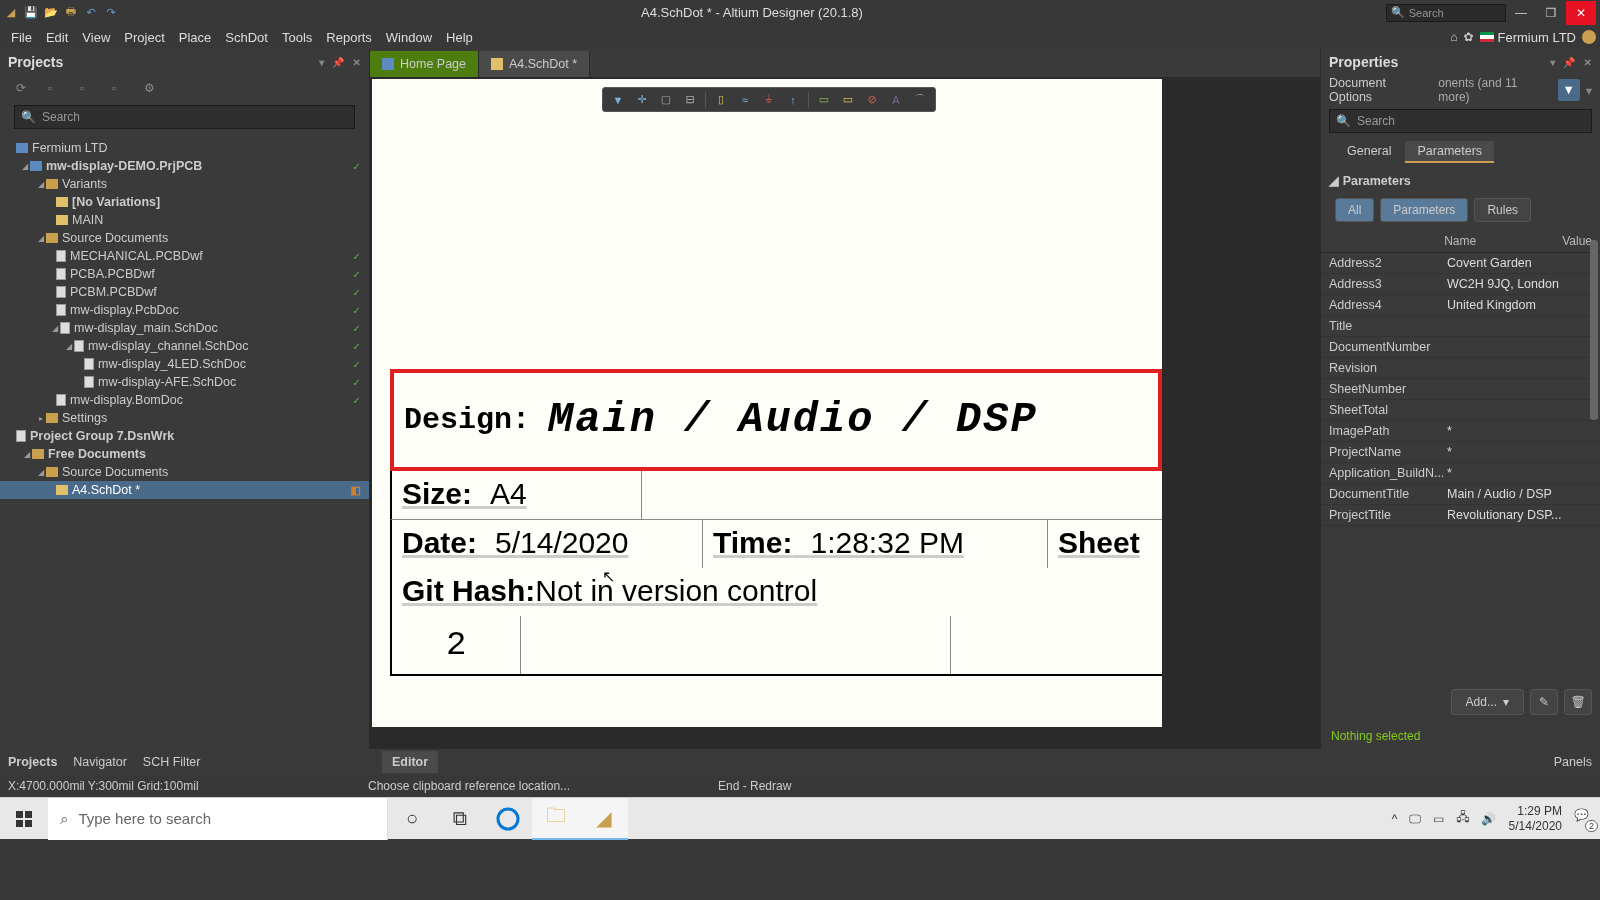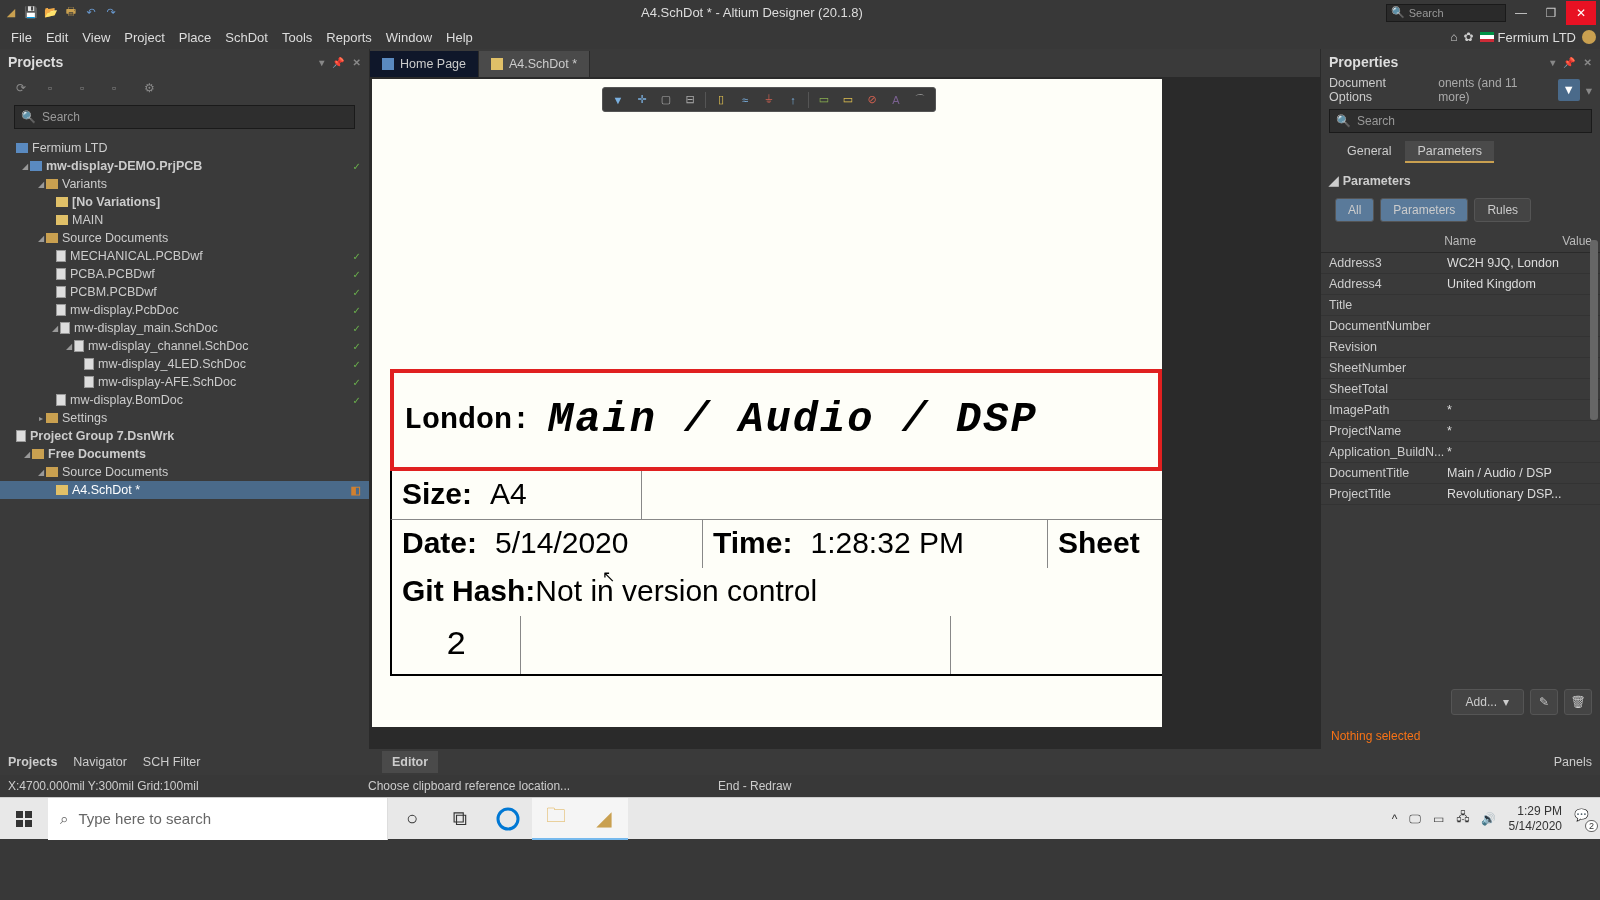--- a/index.html
+++ b/index.html
@@ -44,37 +44,37 @@
 .doc-icon { background: #ddd; border: 1px solid #999; width: 10px; height: 12px; }
 .yellow-icon { background: #e0c068; }
 .tree-label { flex: 1; white-space: nowrap; overflow: hidden; }
 .tree-check { color: #6ab04c; font-size: 10px; }
 .tree-warn { color: #d08030; font-size: 11px; font-weight: bold; }
 .bold { font-weight: bold; }
 
 
 .editor-area { flex: 1; display: flex; flex-direction: column; background: #3a3a3a; }
 .tabs-row { height: 28px; display: flex; align-items: flex-end; background: #3a3a3a; }
-.tab { height: 26px; padding: 0 12px; display: flex; align-items: center; gap: 6px; background: #0f172a; color: #ccc; font-size: 12.5px; border-right: 1px solid #2a2a2a; }
+.tab { height: 26px; padding: 0 12px; display: flex; align-items: center; gap: 6px; background: #4d7c0f; color: #ccc; font-size: 12.5px; border-right: 1px solid #2a2a2a; }
 .tab.active { background: #4a4a4a; }
 .tab-icon { width: 12px; height: 12px; }
 .home-icon { background: #5a8ac0; }
 
 .canvas-container { flex: 1; background: #2a2a2a; padding: 2px; position: relative; }
 .canvas { background: #fefef8; width: 790px; height: 648px; margin: 0; position: relative; }
 
 .floating-toolbar { position: absolute; top: 8px; left: 230px; background: #3a3a3a; border: 1px solid #555; border-radius: 3px; height: 25px; display: flex; align-items: center; padding: 0 4px; gap: 2px; }
 .ft-btn { width: 22px; height: 20px; display: flex; align-items: center; justify-content: center; font-size: 11px; }
 .ft-sep { width: 1px; height: 16px; background: #555; margin: 0 2px; }
 
 .schematic-block { position: absolute; left: 18px; top: 290px; right: 0; }
 .title-box { border: 4px solid #e02020; background: #fefef8; padding: 6px 10px; height: 102px; display: flex; align-items: center; }
 .sch-label { font-family: 'Courier New', monospace; font-size: 30px; font-weight: bold; color: #000; }
 .sch-title { font-family: 'Courier New', monospace; font-size: 42px; font-weight: bold; font-style: italic; color: #000; margin-left: 18px; letter-spacing: 2px; }
-.sch-row { display: flex; border-bottom: 1px solid #888; border-left: 2px solid #000; }
+.sch-row { display: flex; border-bottom: 1px solid #888; border-left: 2px solid #000; text-decoration: underline; }
 .sch-cell { padding: 6px 10px; font-family: 'Courier New', monospace; font-size: 30px; color: #000; border-right: 1px solid #888; white-space: nowrap; }
 .sch-cell .lbl { font-weight: bold; }
 .sch-number-row { border-left: 2px solid #000; border-bottom: 2px solid #000; display: flex; }
 .sch-num { font-family: 'Courier New', monospace; font-size: 34px; color: #000; padding: 10px 54px; border-right: 1px solid #888; }
 .sch-num-blank { flex: 1; }
 
 .cursor-icon { position: absolute; left: 230px; top: 488px; font-size: 16px; color: #000; pointer-events: none; }
 
 
 .properties-panel { width: 280px; background: #3a3a3a; display: flex; flex-direction: column; border-left: 1px solid #2a2a2a; }
@@ -92,21 +92,21 @@
 .prop-table { flex: 1; overflow-y: auto; }
 .prop-thead { display: flex; background: #3a3a3a; border-bottom: 1px solid #2a2a2a; padding: 4px 8px; font-size: 12px; color: #bbb; position: relative; justify-content: flex-end; }
 .prop-th-name { width: 118px; }
 .prop-trow { display: flex; padding: 3px 8px; font-size: 12.5px; border-bottom: 1px solid #333; }
 .prop-td-name { width: 118px; white-space: nowrap; overflow: hidden; text-overflow: ellipsis; }
 .prop-td-value { flex: 1; white-space: nowrap; overflow: hidden; text-overflow: ellipsis; color: #ddd; }
 .prop-actions { display: flex; justify-content: flex-end; gap: 6px; padding: 8px; }
 .prop-add-btn { background: #444; border: 1px solid #555; padding: 4px 14px; border-radius: 3px; display: flex; align-items: center; gap: 6px; font-size: 12px; }
 .prop-icon-btn { width: 28px; height: 26px; background: #444; border: 1px solid #555; border-radius: 3px; display: flex; align-items: center; justify-content: center; }
 .scrollbar-thumb { position: absolute; right: 2px; top: 10px; width: 8px; height: 180px; background: #666; border-radius: 3px; }
-.prop-footer { padding: 6px 10px; color: #f97316; font-size: 12px; }
+.prop-footer { padding: 6px 10px; color: #84cc16; font-size: 12px; }
 
 
 .bottom-panels { height: 26px; display: flex; background: #3a3a3a; align-items: center; }
 .bottom-panels-left { width: 370px; display: flex; padding: 0 8px; gap: 16px; }
 .bottom-panels-center { flex: 1; padding: 0 12px; }
 .btm-tab { font-size: 12.5px; }
 .btm-tab.active { font-weight: bold; }
 .editor-tab { background: #4a4a4a; padding: 4px 10px; font-size: 12.5px; font-weight: bold; }
 .panels-btn { margin-left: auto; margin-right: 8px; font-size: 12.5px; }
 
@@ -325,21 +325,21 @@
           <div class="ft-sep"></div>
           <div class="ft-btn" style="color:#8ab050">▭</div>
           <div class="ft-btn" style="color:#e0c050">▭</div>
           <div class="ft-btn" style="color:#d06050">⊘</div>
           <div class="ft-btn" style="color:#7a6090">A</div>
           <div class="ft-btn" style="color:#aaa">⌒</div>
         </div>
 
         <div class="schematic-block">
           <div class="title-box">
-            <span class="sch-label">London:</span>
+            <span class="sch-label">Design:</span>
             <span class="sch-title">Main / Audio / DSP</span>
           </div>
           <div class="sch-row">
             <div class="sch-cell" style="width:250px"><span class="lbl">Size:</span> <span>A4</span></div>
           </div>
           <div class="sch-row" style="border-bottom:none">
             <div class="sch-cell" style="width:311px"><span class="lbl">Date:</span> <span>5/14/2020</span></div>
             <div class="sch-cell" style="width:345px"><span class="lbl">Time:</span> <span>1:28:32 PM</span></div>
             <div class="sch-cell" style="border-right:none"><span class="lbl">Sheet</span></div>
           </div>
@@ -388,20 +388,24 @@
       <div class="prop-filter-btn active">All</div>
       <div class="prop-filter-btn active">Parameters</div>
       <div class="prop-filter-btn">Rules</div>
     </div>
     <div class="prop-table" style="position:relative">
       <div class="prop-thead">
         <div class="prop-th-name">Name</div>
         <div>Value</div>
       </div>
       <div class="prop-trow">
+          <div class="prop-td-name">Address2</div>
+          <div class="prop-td-value">Covent Garden</div>
+        </div>
+      <div class="prop-trow">
           <div class="prop-td-name">Address3</div>
           <div class="prop-td-value">WC2H 9JQ, London</div>
         </div>
       <div class="prop-trow">
           <div class="prop-td-name">Address4</div>
           <div class="prop-td-value">United Kingdom</div>
         </div>
       <div class="prop-trow">
           <div class="prop-td-name">Title</div>
           <div class="prop-td-value"></div>

